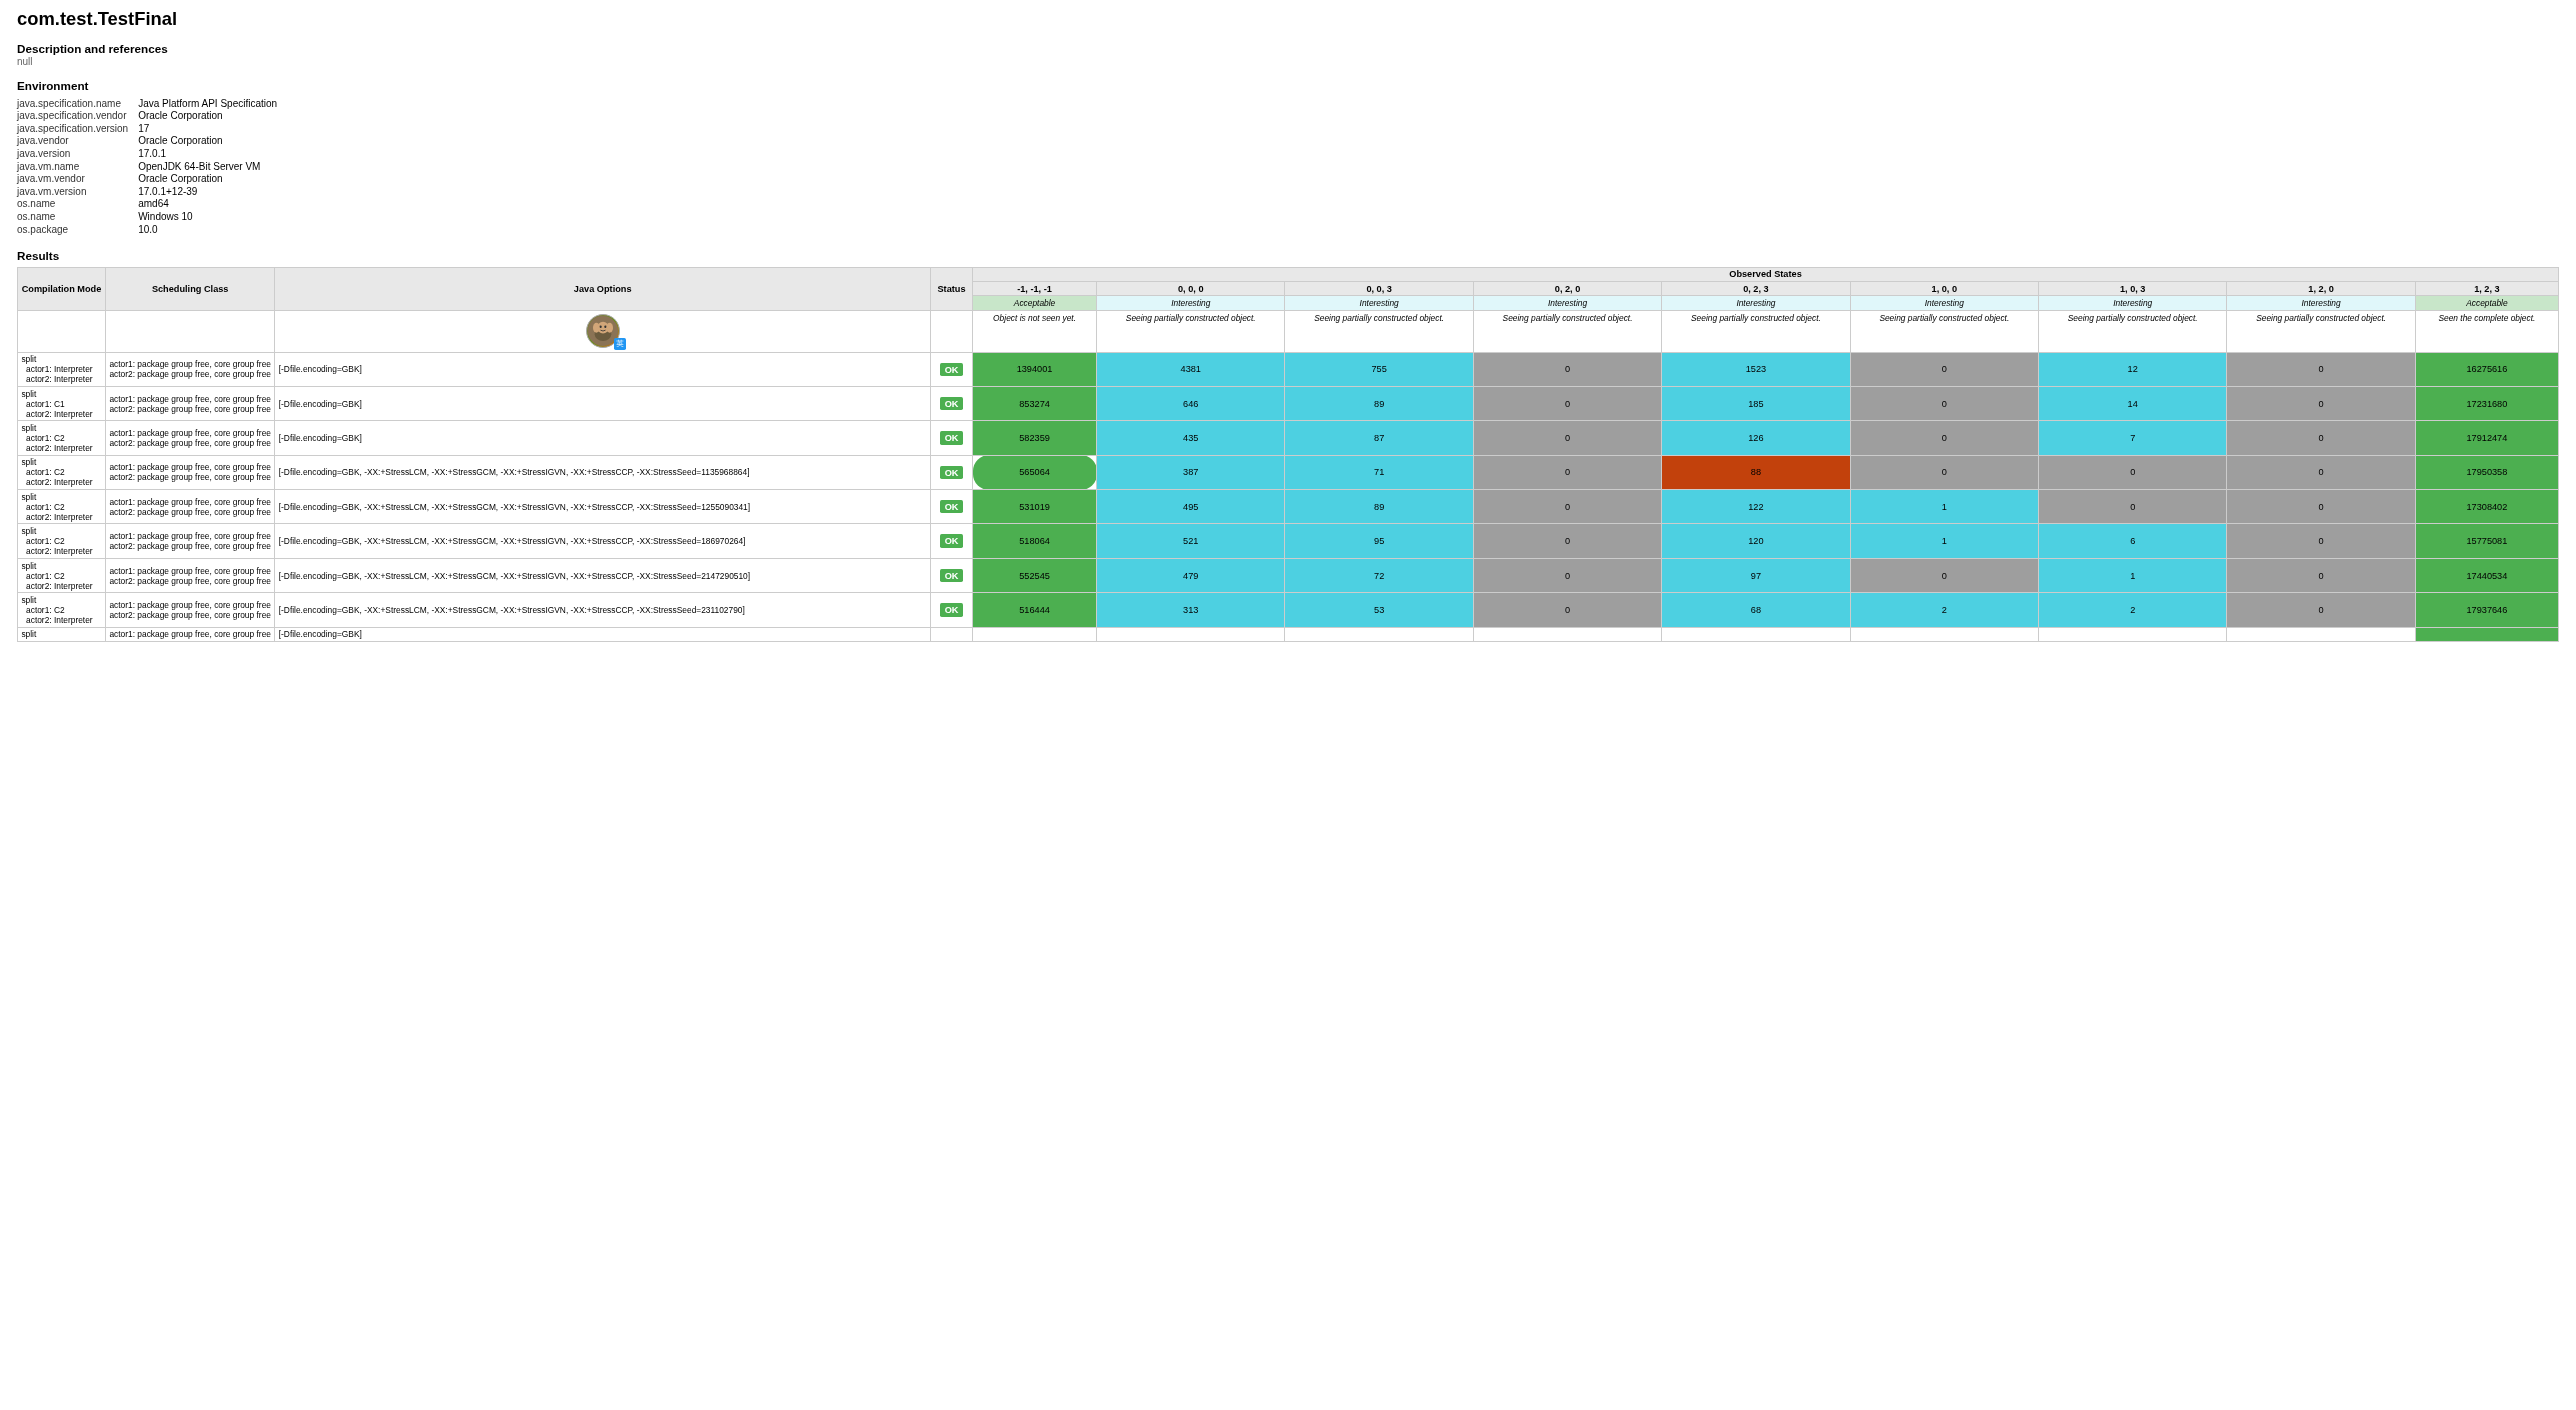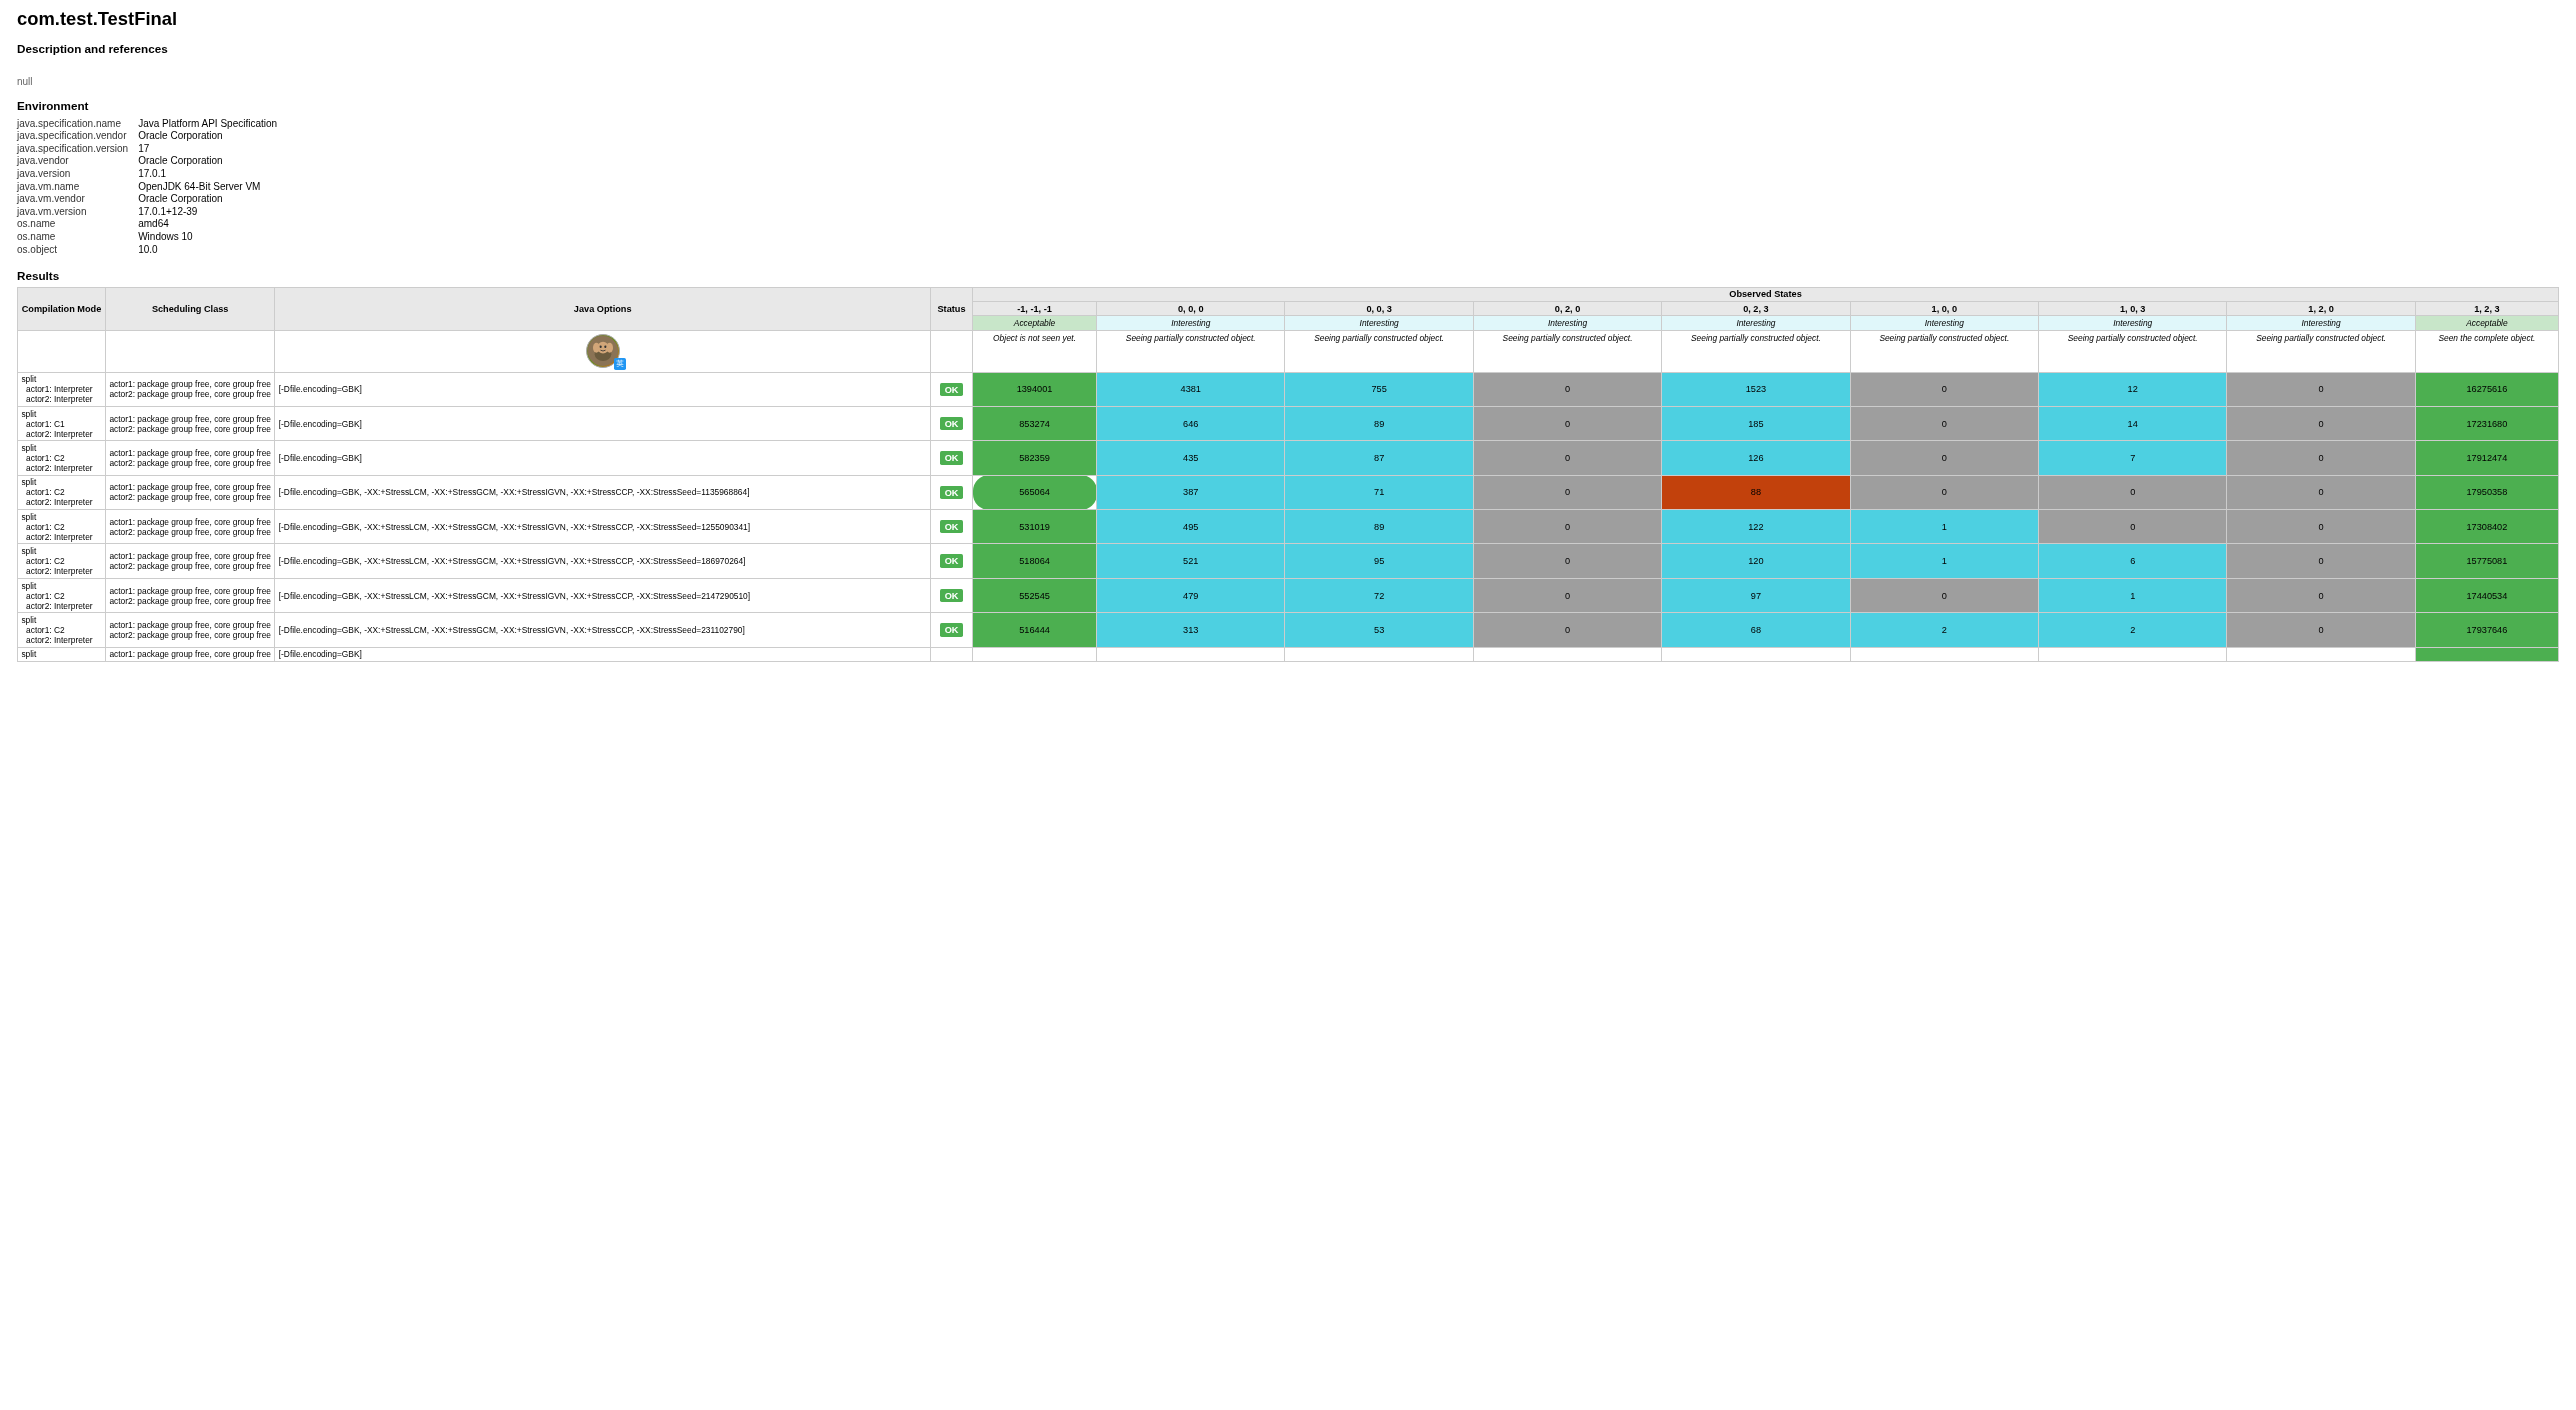--- a/index.html
+++ b/index.html
@@ -11,21 +11,21 @@
       padding: 8.4px 17px;
     }
     h1 {
       font-size: 18.4px;
       font-weight: bold;
       margin-bottom: 8.4px;
     }
     h2 {
       font-size: 11.7px;
       font-weight: bold;
-      margin-bottom: 21px;
+      margin-bottom: 1px;
       margin-top: 11.7px;
     }
     h3 {
       font-size: 11.7px;
       font-weight: bold;
       margin-bottom: 5px;
       margin-top: 11.7px;
     }
     .env-table {
       border-collapse: collapse;
@@ -113,21 +113,21 @@
       </tr>
       <tr>
         <td>os.name</td>
         <td>amd64</td>
       </tr>
       <tr>
         <td>os.name</td>
         <td>Windows 10</td>
       </tr>
       <tr>
-        <td>os.object</td>
+        <td>os.package</td>
         <td>10.0</td>
       </tr>
     </tbody>
 </table>
 
 <h3>Results</h3>
 
 <table class="results-table">
   <thead>
     <tr class="header-row-1">

